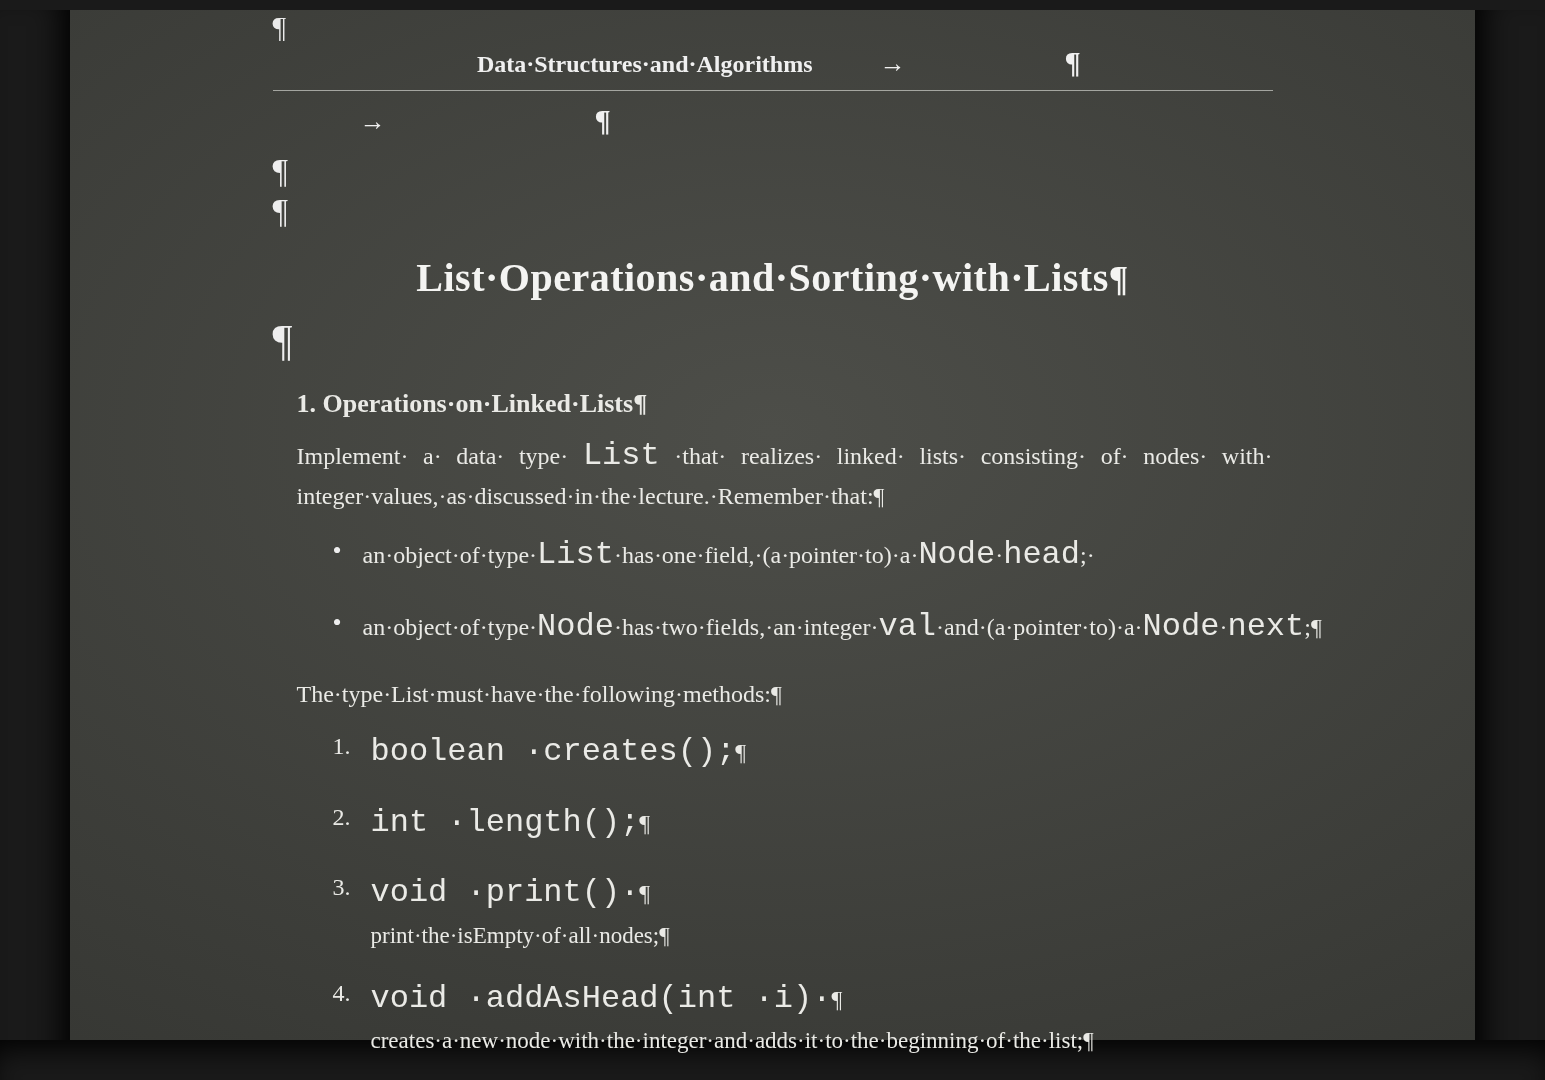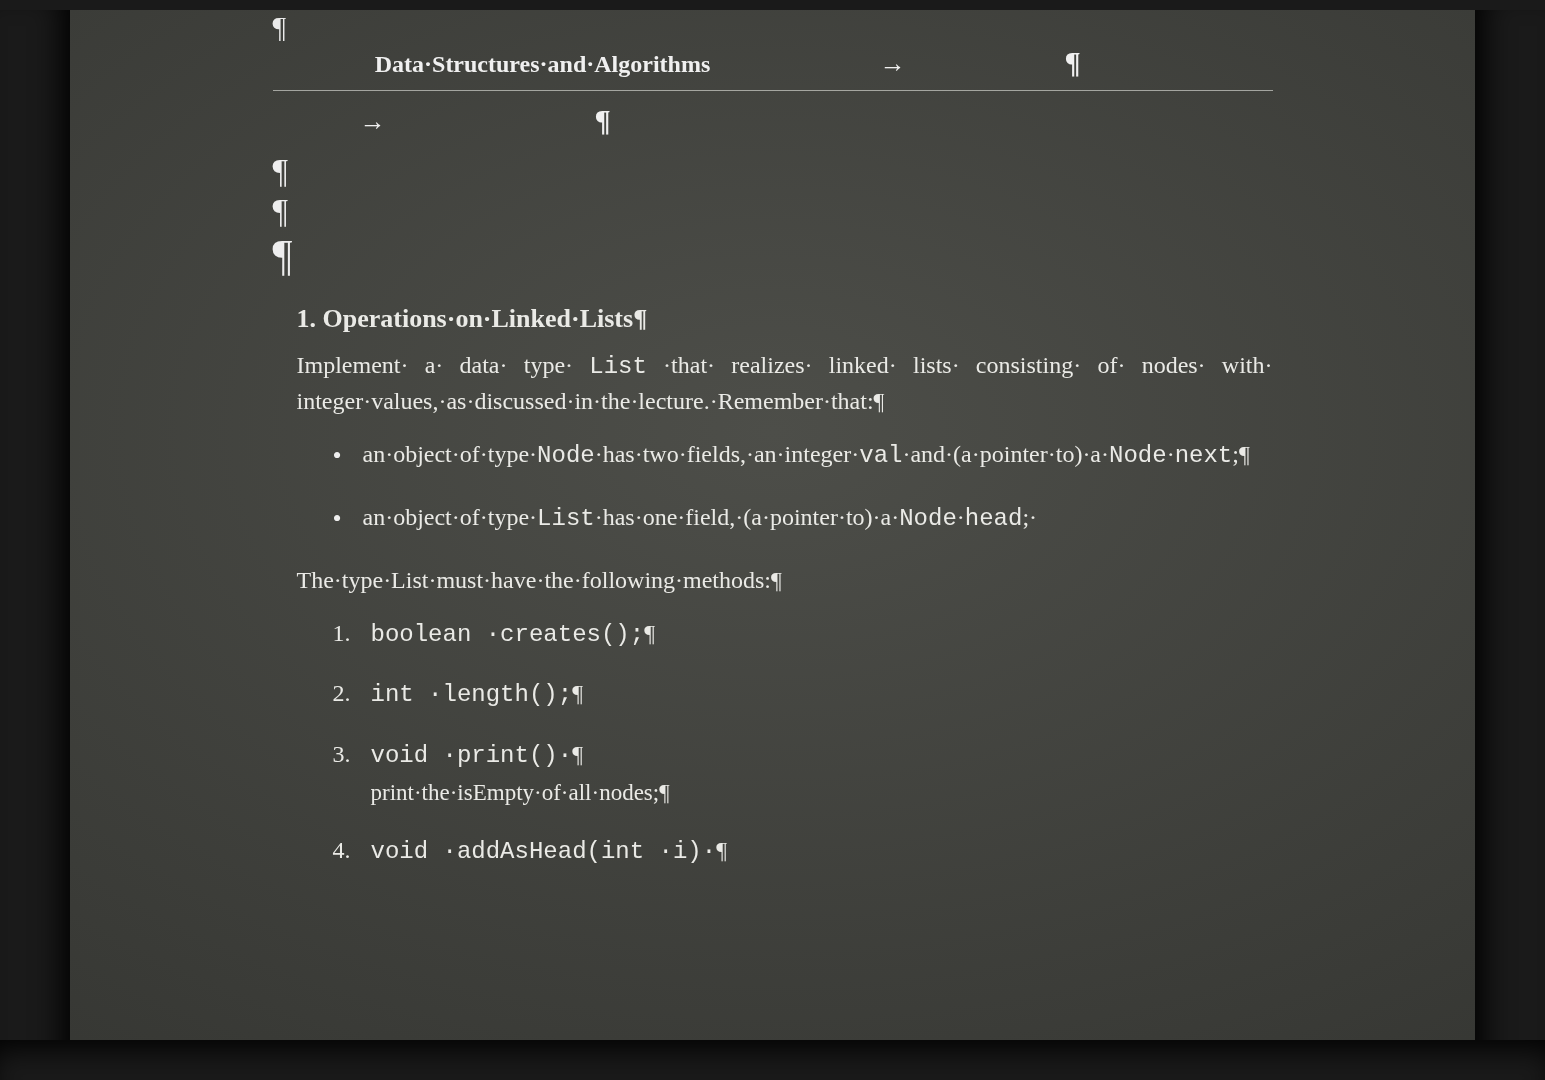--- a/index.html
+++ b/index.html
@@ -38,21 +38,21 @@
     display: flex;
     align-items: baseline;
     font-weight: bold;
     font-size: 24px;
     color: #f0f0f0;
     padding: 8px 0 10px 0;
   }
   .header-row .cell1 { flex: 0 0 340px; }
   .header-row .cell2 { flex: 0 0 200px; text-align: center; font-family: "Courier New", monospace; font-size: 26px; }
   .header-row .cell3 { flex: 0 0 260px; text-align: center; font-size: 30px; }
-  .course-row .cell1 { flex: 0 0 540px; text-align:center; }
+  .course-row .cell1 { flex: 0 0 540px; text-align:right; }
   .course-row .cell2 { flex: 0 0 160px; }
   .course-row .cell3 { flex: 0 0 200px; }
   .hr {
     border-top: 1px solid #cfd0cb;
     opacity: 0.7;
     margin: 0 0 4px 0;
   }
   .big-pil {
     font-size: 34px;
     line-height: 1.0;
@@ -120,21 +120,21 @@
   }
   ol.methods li::before {
     counter-increment: m;
     content: counter(m) ".";
     position: absolute;
     left: 0;
     top: 0;
   }
   code, .code {
     font-family: "Courier New", Courier, monospace;
-    font-size: 24px;
+    font-size: 32px;
   }
   .desc {
     display: block;
     font-family: Georgia, serif;
     font-size: 23px;
     margin-top: 2px;
   }
   .tab-arrow {
     font-family: "Courier New", monospace;
   }
@@ -169,59 +169,63 @@
       <div class="hr"></div>
       <div class="header-row">
         <span class="cell2 tab-arrow">→</span>
         <span class="cell3">¶</span>
       </div>
     </div>
 
     <div class="big-pil">¶</div>
     <div class="big-pil">¶</div>
 
+    <div class="title">
+      <span>List·Operations·and·Sorting·with·Lists</span><span class="end-pil">¶</span>
+    </div>
 
     <div class="big-pil2">¶</div>
 
     <div class="body">
 
       <div class="section-head">
         <span>1.</span>
         <span> </span>
         <span>Operations·on·Linked·Lists</span><span>¶</span>
       </div>
 
       <div class="para">
         <span>Implement· a· data· type· </span><span class="code">List</span><span> ·that· realizes· linked· lists· consisting· of· nodes· with· integer·values,·as·discussed·in·the·lecture.·Remember·that:</span><span>¶</span>
       </div>
 
       <ul class="bullets">
         <li>
+          <span>an·object·of·type·</span><span class="code">List</span><span>·has·one·field,·(a·pointer·to)·a·</span><span class="code">Node</span><span>·</span><span class="code">head</span><span>;·</span>
+        </li>
+        <li>
           <span>an·object·of·type·</span><span class="code">Node</span><span>·has·two·fields,·an·integer·</span><span class="code">val</span><span>·and·(a·pointer·to)·a·</span><span class="code">Node</span><span>·</span><span class="code">next</span><span>;</span><span>¶</span>
-        </li>
-        <li>
-          <span>an·object·of·type·</span><span class="code">List</span><span>·has·one·field,·(a·pointer·to)·a·</span><span class="code">Node</span><span>·</span><span class="code">head</span><span>;·</span>
         </li>
       </ul>
 
       <div class="para" style="margin-left:24px;">
         <span>The·type·List·must·have·the·following·methods:</span><span>¶</span>
       </div>
 
       <ol class="methods">
         <li>
           <span class="code">boolean ·creates();</span><span>¶</span>
         </li>
         <li>
           <span class="code">int ·length();</span><span>¶</span>
         </li>
         <li>
           <span class="code">void ·print()·</span><span>¶</span>
           <span class="desc"><span>print·the·isEmpty·of·all·nodes;</span><span>¶</span></span>
         </li>
         <li>
           <span class="code">void ·addAsHead(int ·i)·</span><span>¶</span>
+          <span class="desc"><span>creates·a·new·node·with·the·integer·and·adds·it·to·the·beginning·of·the·list;</span><span>¶</span></span>
         </li>
       </ol>
 
     </div>
   </div>
 </div>
 
 </body></html>

